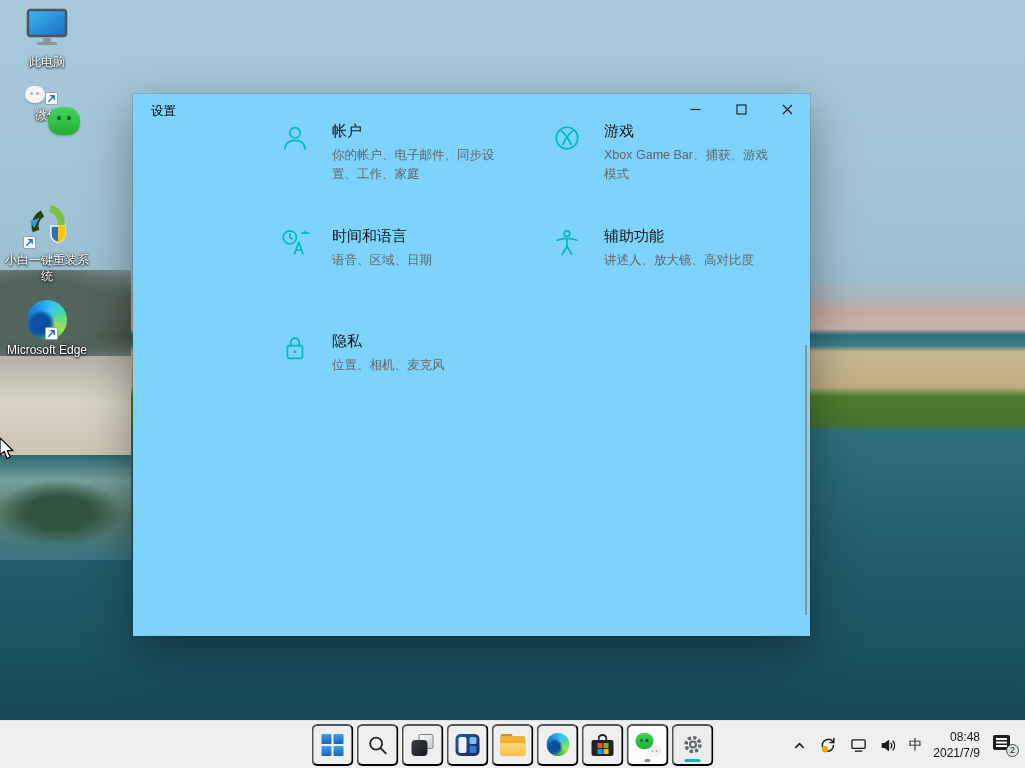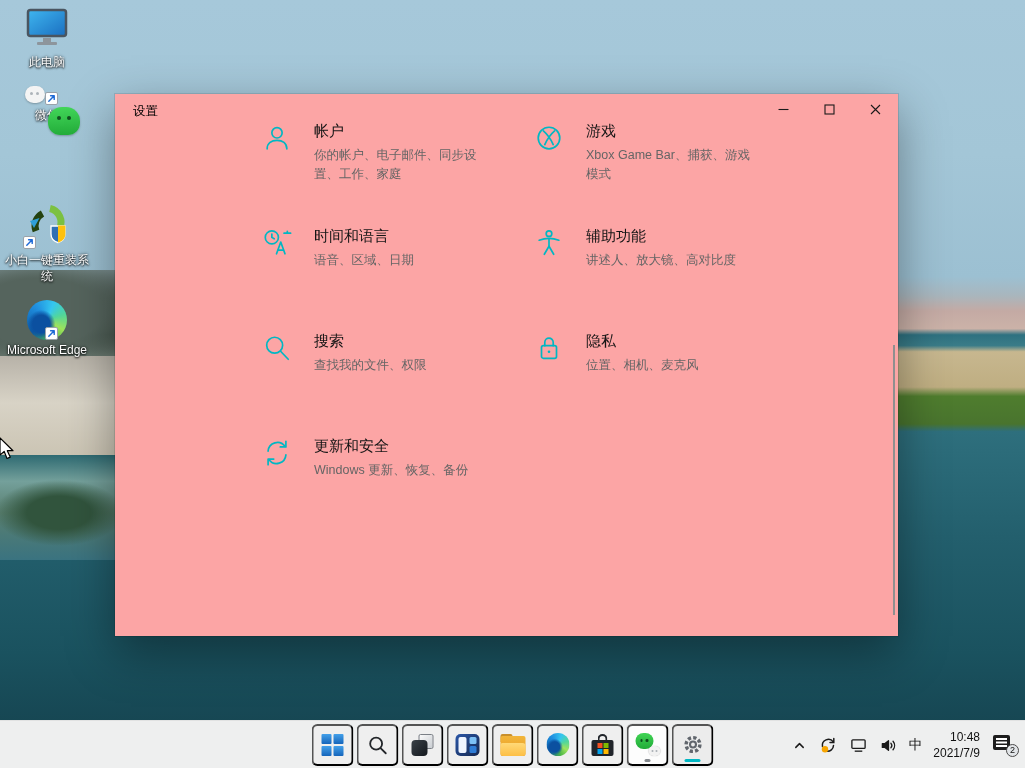--- a/index.html
+++ b/index.html
@@ -31,21 +31,21 @@
   .wx-big i{top:9px;width:4px;height:4px;background:#11501f}
   .wx-big i:first-child{left:9px}.wx-big i:last-child{left:19px}
   .wx-sm{position:absolute;right:2px;bottom:2px;width:20px;height:17px;background:#f4f4f4;border-radius:9px;box-shadow:0 1px 2px rgba(0,0,0,.25)}
   .wx-sm i{top:6px;width:3px;height:3px;background:#aeb4ba}
   .wx-sm i:first-child{left:5px}.wx-sm i:last-child{left:11px}
   .edge-ball{display:block;border-radius:50%;background:
     radial-gradient(circle at 36% 60%, #0b50a0 0 25%, rgba(11,80,160,0) 40%),
     conic-gradient(from 230deg, #0c59a4, #1f8fe0 25%, #35c6f0 42%, #52d69b 56%, #9fe35c 70%, #4db748 82%, #0c59a4)}
   .edge-desk{width:40px;height:40px;margin:1px auto 0}
   
-  .window{position:absolute;left:115px;top:94px;width:783px;height:542px;background:#fca5a5;z-index:10;
+  .window{position:absolute;left:133px;top:94px;width:677px;height:542px;background:#7dd3fc;z-index:10;
     box-shadow:0 16px 45px rgba(0,0,0,.38),0 0 0 1px rgba(0,0,0,.1)}
   .titlebar{position:absolute;left:0;top:0;right:0;height:32px}
   .win-title{position:absolute;left:18px;top:9px;font-size:12.5px;color:#000}
   .win-controls{position:absolute;top:0;right:0;display:flex}
   .win-btn{width:46px;height:30px;display:flex;align-items:center;justify-content:center;background:transparent;border:none;cursor:default}
   #settings-grid{position:absolute;left:147px;top:28px;display:grid;grid-template-columns:272px 272px;grid-auto-rows:105px}
   .tile{display:flex;gap:22px;align-items:flex-start}
   .ticon{width:30px;flex:none;margin-top:1px}
   .ttext{display:block}
   .ttitle{display:block;font-size:15px;color:#151515;margin-bottom:5px}
@@ -223,49 +223,27 @@
             <path d="M16 11.5v8"></path>
             <path d="M16 19.5 11 28M16 19.5 21 28"></path>
           </svg></span>
       <span class="ttext">
         <span class="ttitle">辅助功能</span>
         <span class="tsub">讲述人、放大镜、高对比度</span>
       </span>
     </div>
       <div class="tile">
       <span class="ticon"><svg viewBox="0 0 32 32" width="30" height="30" fill="none" stroke="#00b7c3" stroke-width="1.8" stroke-linecap="round" stroke-linejoin="round">
-            <circle cx="13.5" cy="13" r="8.5"></circle>
-            <line x1="19.8" y1="19.5" x2="28" y2="28"></line>
-          </svg></span>
-      <span class="ttext">
-        <span class="ttitle">搜索</span>
-        <span class="tsub">查找我的文件、权限</span>
-      </span>
-    </div>
-      <div class="tile">
-      <span class="ticon"><svg viewBox="0 0 32 32" width="30" height="30" fill="none" stroke="#00b7c3" stroke-width="1.8" stroke-linecap="round" stroke-linejoin="round">
             <rect x="8" y="13.5" width="16" height="13.5" rx="2"></rect>
             <path d="M11.5 13.5V10a4.5 4.5 0 0 1 9 0v3.5"></path>
             <circle cx="16" cy="20" r="1.4" fill="#00b7c3" stroke="none"></circle>
           </svg></span>
       <span class="ttext">
         <span class="ttitle">隐私</span>
         <span class="tsub">位置、相机、麦克风</span>
-      </span>
-    </div>
-      <div class="tile">
-      <span class="ticon"><svg viewBox="0 0 32 32" width="30" height="30" fill="none" stroke="#00b7c3" stroke-width="1.8" stroke-linecap="round" stroke-linejoin="round">
-            <path d="M6.5 14A10 10 0 0 1 24.5 8.8"></path>
-            <polyline points="25.5,3.5 25.5,9.5 19.5,9.5"></polyline>
-            <path d="M25.5 18A10 10 0 0 1 7.5 23.2"></path>
-            <polyline points="6.5,28.5 6.5,22.5 12.5,22.5"></polyline>
-          </svg></span>
-      <span class="ttext">
-        <span class="ttitle">更新和安全</span>
-        <span class="tsub">Windows 更新、恢复、备份</span>
       </span>
     </div>
     </div>
   <div class="scroll-thumb"></div>
 </div>
 
 <svg class="cursor" width="22" height="24" viewBox="0 0 22 24">
   <path d="M3 1v17l4.2-3.6L10 21.5l3.2-1.4-2.9-6.4H16z" fill="#fff" stroke="#000" stroke-width="1.2" stroke-linejoin="round"></path>
 </svg>
 
@@ -361,21 +339,21 @@
     </span>
     <span class="tray-btn">
       <svg width="17" height="17" viewBox="0 0 18 18" fill="none" stroke="#1a1a1a" stroke-width="1.4" stroke-linejoin="round" stroke-linecap="round">
         <path d="M2.5 7v4h2.8l3.7 3V4L5.3 7z" fill="#1a1a1a"></path>
         <path d="M11.5 6.5a3.8 3.8 0 0 1 0 5"></path>
           <path d="M13.8 4.5a7 7 0 0 1 0 9"></path>
       </svg>
     </span>
     <span class="ime">中</span>
     <div class="clock">
-      <div>10:48</div>
+      <div>08:48</div>
       <div>2021/7/9</div>
     </div>
     <div class="tray-notif">
       <span class="panel"></span>
       <span class="badge">2</span>
     </div>
   </div>
 </div>
 
 </body></html>

